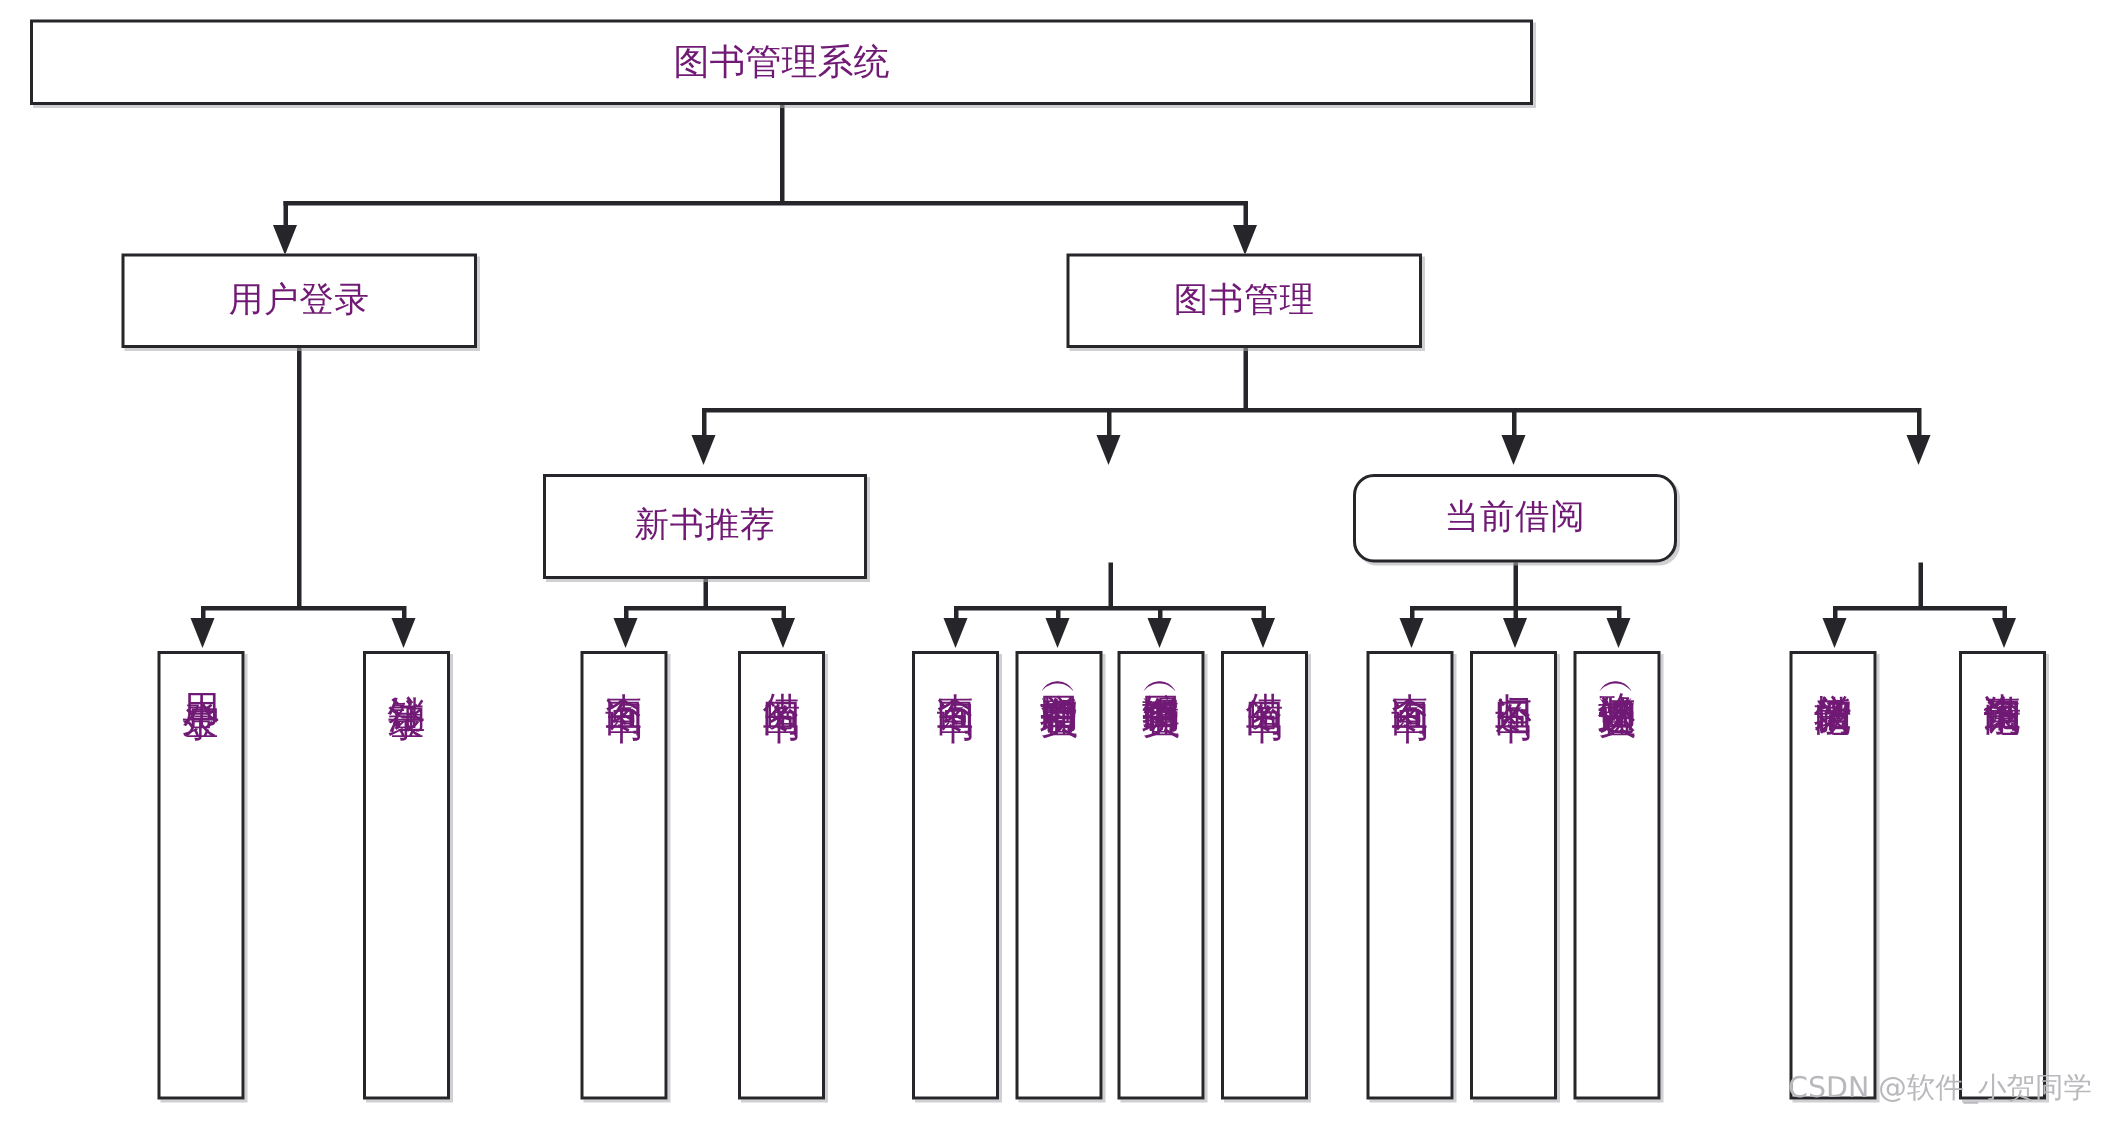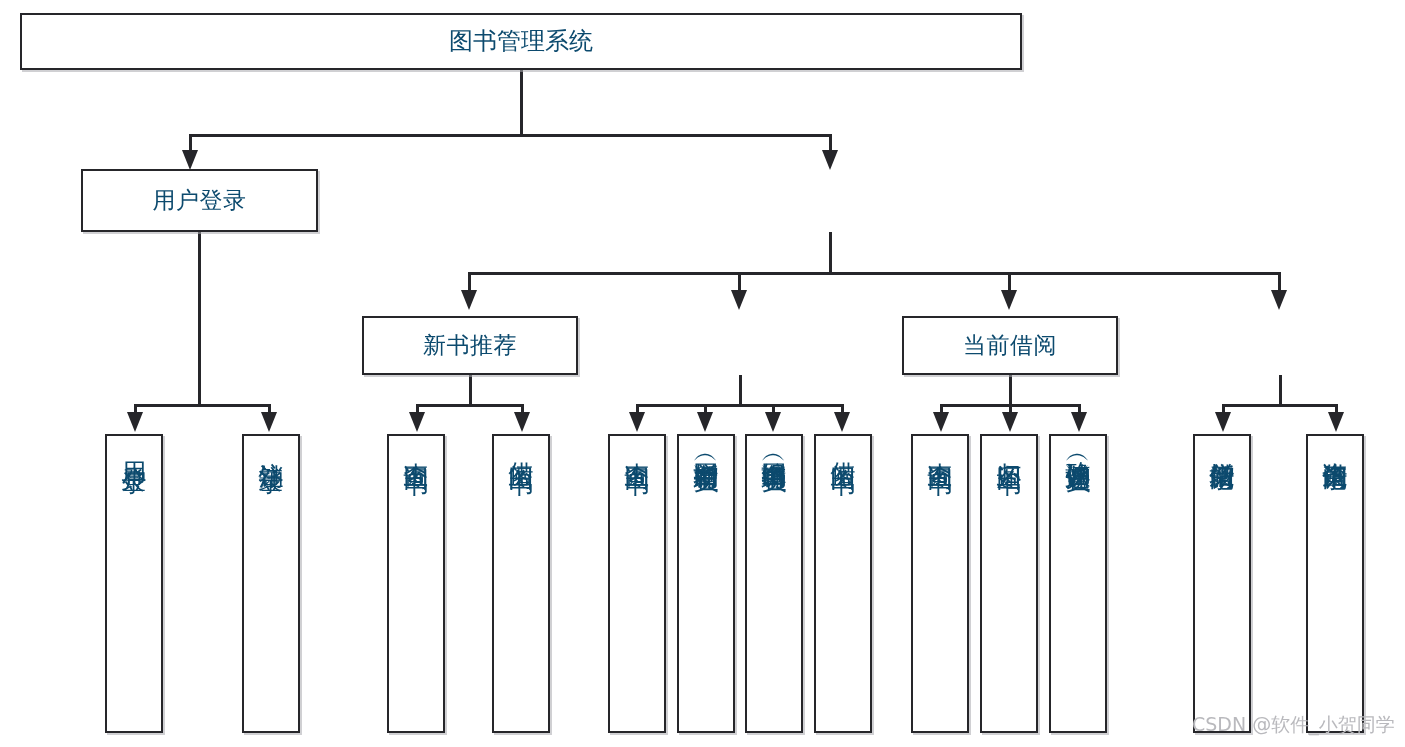--- a/index.html
+++ b/index.html
@@ -23,21 +23,21 @@
     box-sizing: border-box;
     border: 2.5px solid #26262a;
     background: #ffffff;
     box-shadow: 2px 2px 0 0 rgba(170,170,175,0.55);
     display: flex;
     align-items: center;
     justify-content: center;
     z-index: 3;
   }
   .node .label {
-    color: #0c4a6e;
+    color: #701a75;
     line-height: 1.12;
     text-align: left;
     white-space: nowrap;
   }
   
   .node.root .label { font-size: 24px; }
   
   .node.horiz .label { font-size: 23px; letter-spacing: 0.5px; }
   
   .node.leaf {
@@ -97,44 +97,47 @@
 
   <div class="conn h" style="left:189px; top:134px; width:643px;"></div>
 
   <div class="conn v" style="left:189px; top:134px; height:20px;"></div>
   <div class="arrow" style="left:182px; top:150px;"></div>
   <div class="conn v" style="left:829px; top:134px; height:20px;"></div>
   <div class="arrow" style="left:822px; top:150px;"></div>
 
   <div class="node horiz" style="left:81px; top:169px; width:237px; height:63px;">
     <span class="label">用户登录</span>
+  </div>
+  <div class="node horiz" style="left:711px; top:169px; width:237px; height:63px;">
+    <span class="label">图书管理</span>
   </div>
 
   <div class="conn v" style="left:198px; top:232px; height:172px;"></div>
   <div class="conn h" style="left:134px; top:404px; width:136px;"></div>
   <div class="conn v" style="left:134px; top:404px; height:14px;"></div>
   <div class="arrow" style="left:127px; top:412px;"></div>
   <div class="conn v" style="left:268px; top:404px; height:14px;"></div>
   <div class="arrow" style="left:261px; top:412px;"></div>
 
   <div class="conn v" style="left:829px; top:232px; height:40px;"></div>
   <div class="conn h" style="left:468px; top:272px; width:812px;"></div>
   <div class="conn v" style="left:468px; top:272px; height:22px;"></div>
   <div class="arrow" style="left:461px; top:290px;"></div>
   <div class="conn v" style="left:738px; top:272px; height:22px;"></div>
   <div class="arrow" style="left:731px; top:290px;"></div>
   <div class="conn v" style="left:1008px; top:272px; height:22px;"></div>
   <div class="arrow" style="left:1001px; top:290px;"></div>
   <div class="conn v" style="left:1278px; top:272px; height:22px;"></div>
   <div class="arrow" style="left:1271px; top:290px;"></div>
 
-  <div class="node horiz" style="left:362px; top:316px; width:216px; height:59px;">
+  <div class="node horiz" style="left:362px; top:316px; width:216px; height:70px;">
     <span class="label">新书推荐</span>
   </div>
-  <div class="node horiz" style="left:902px; top:316px; width:216px; height:59px;">
+  <div class="node horiz" style="left:902px; top:316px; width:216px; height:59px;border-radius:14px;">
     <span class="label">当前借阅</span>
   </div>
 
   <div class="conn v" style="left:469px; top:375px; height:29px;"></div>
   <div class="conn h" style="left:416px; top:404px; width:107px;"></div>
   <div class="conn v" style="left:416px; top:404px; height:14px;"></div>
   <div class="arrow" style="left:409px; top:412px;"></div>
   <div class="conn v" style="left:521px; top:404px; height:14px;"></div>
   <div class="arrow" style="left:514px; top:412px;"></div>
 

